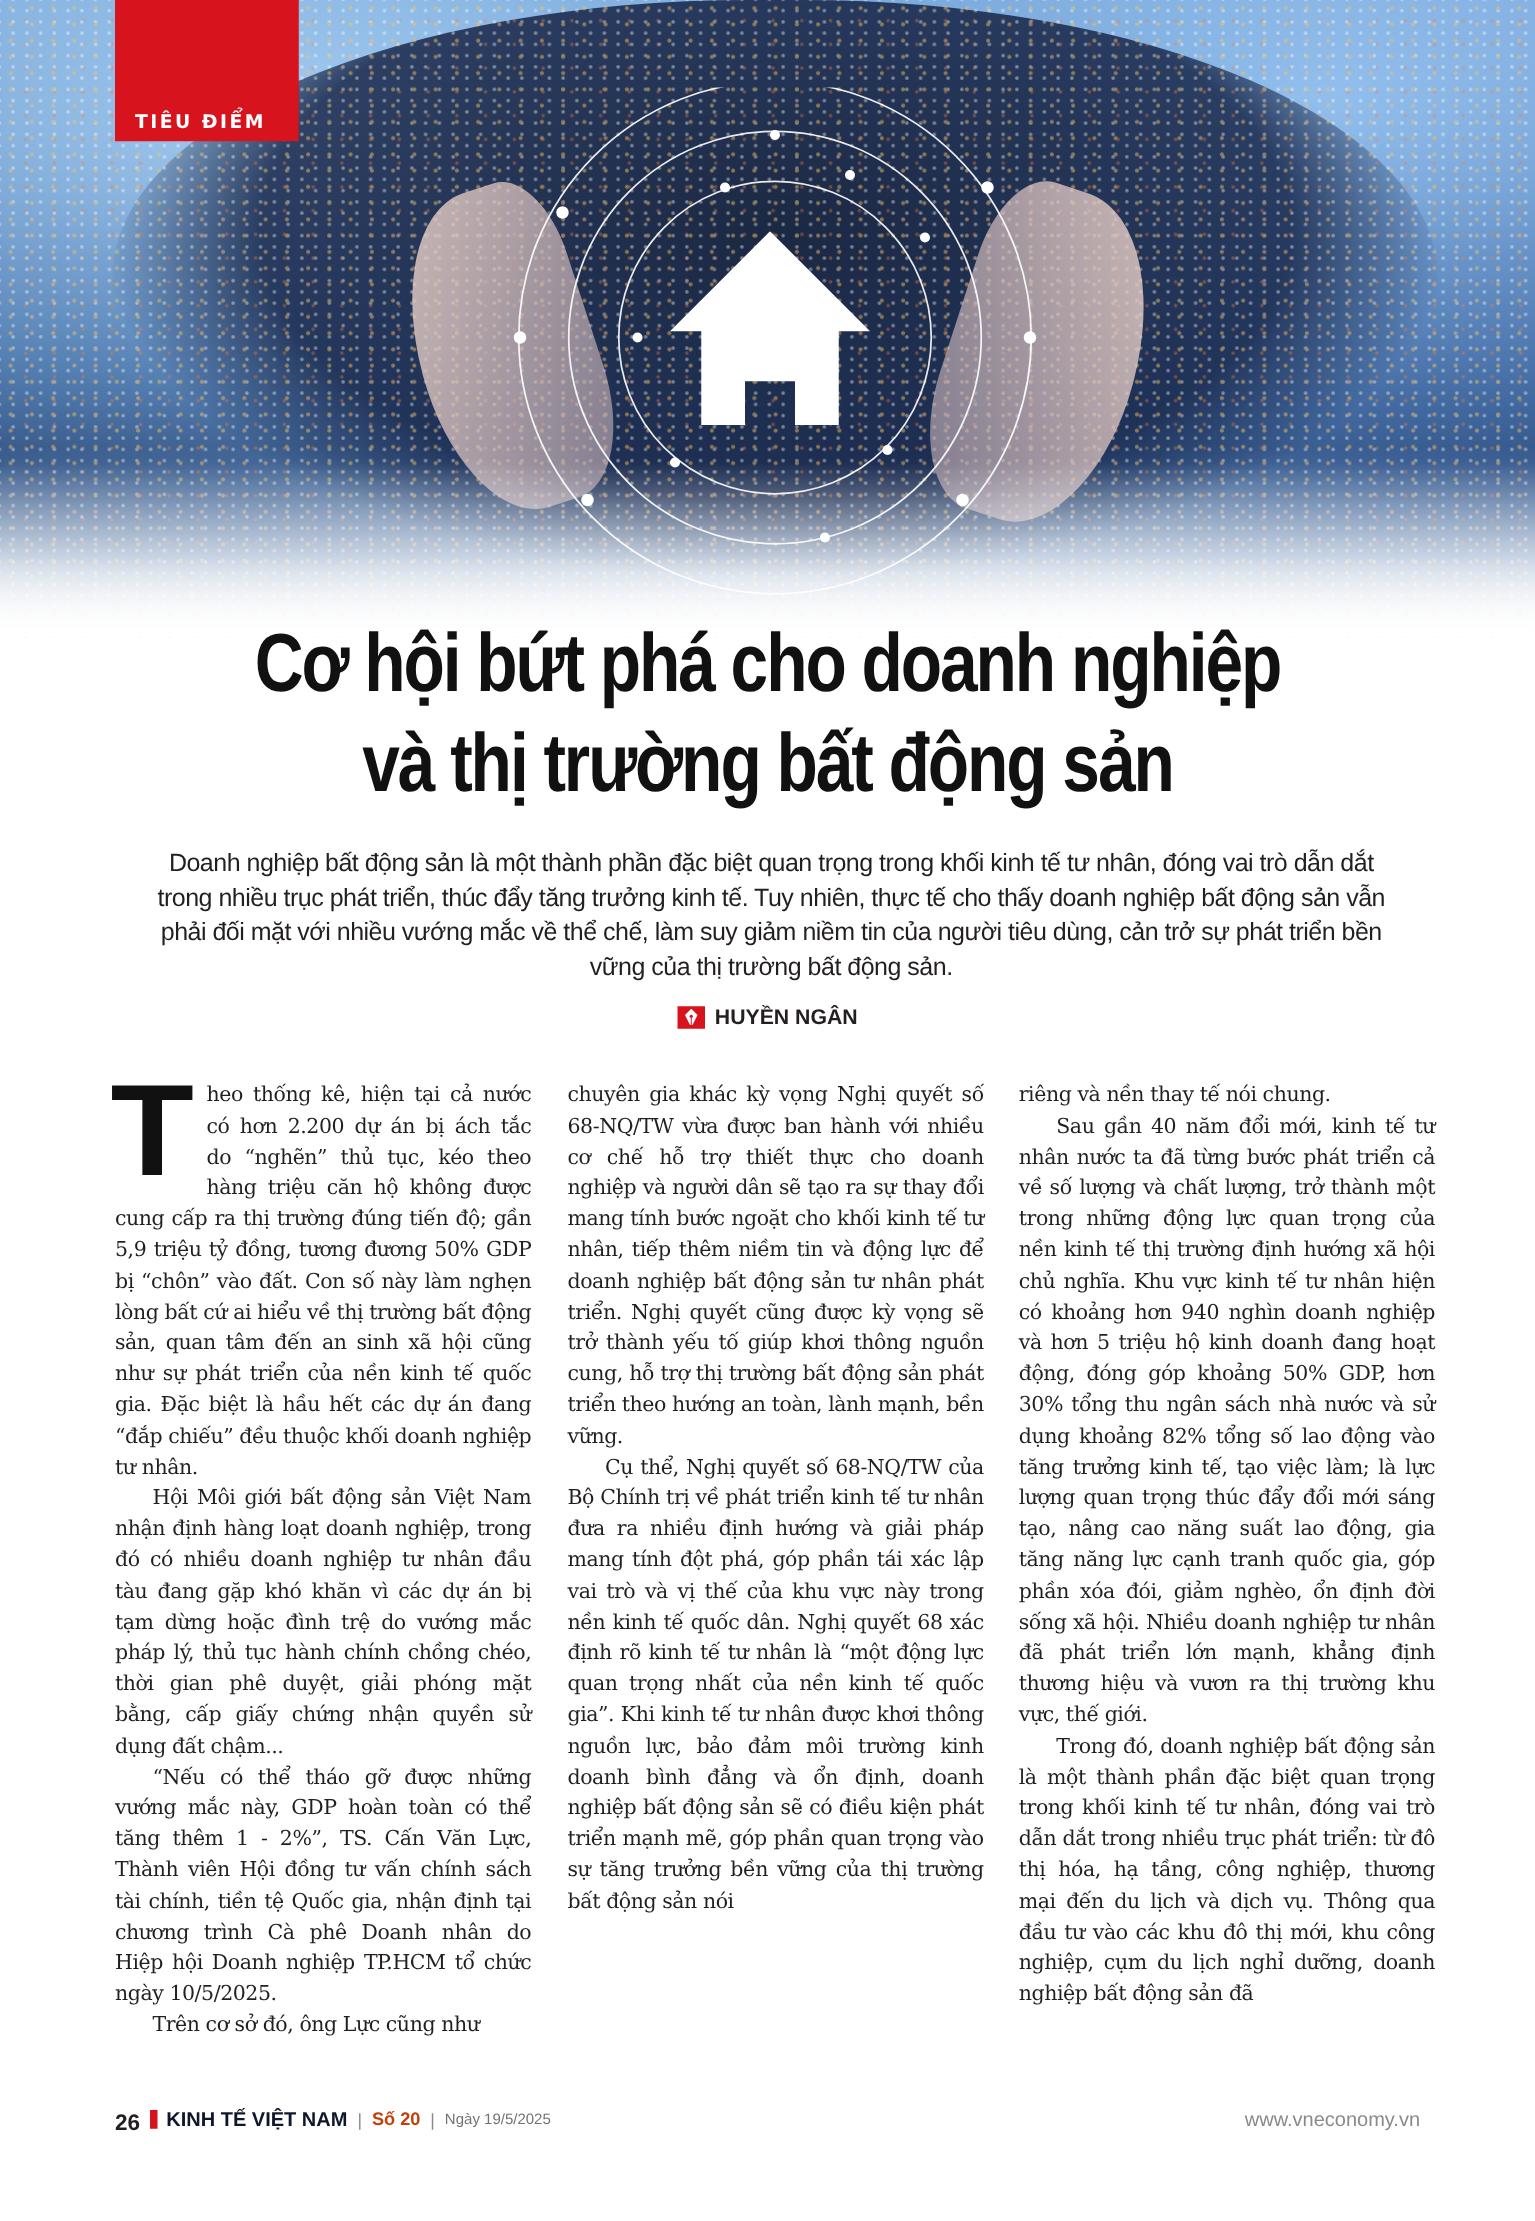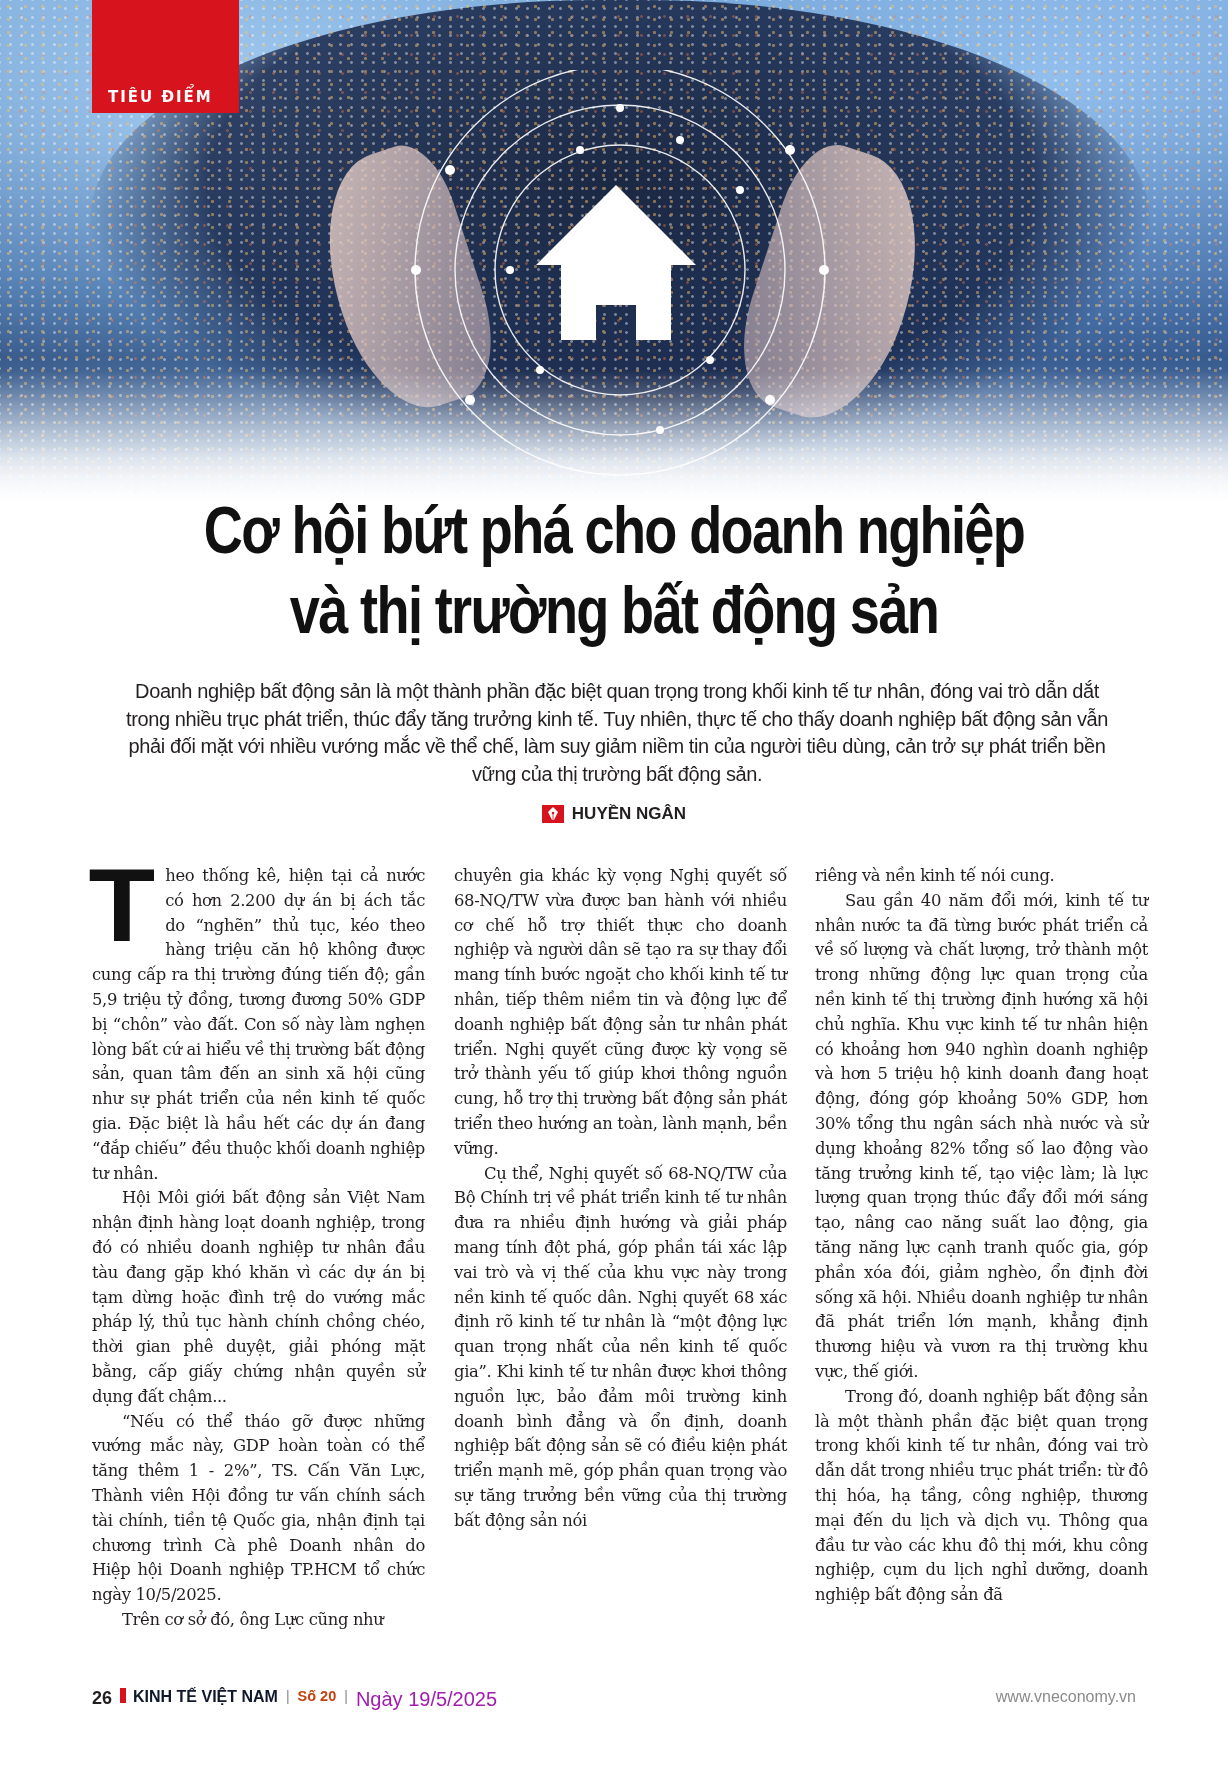--- a/index.html
+++ b/index.html
@@ -124,21 +124,21 @@
   .footer {
     position: absolute; top: 1688px; left: 92px; width: 1044px; height: 20px;
     font-family: "Liberation Sans", sans-serif;
     display: flex; align-items: flex-start;
   }
   .footer .page-num { font-weight: bold; font-size: 18px; color: #231f20; margin-right: 8px; }
   .footer .red-bar { width: 6px; height: 15px; background: #d7141d; margin-right: 7px; }
   .footer .pub { font-weight: bold; font-size: 16px; color: #0f172a; }
   .footer .sep { color: #888; font-size: 14px; margin: 0 8px; }
   .footer .issue { font-weight: bold; font-size: 14.5px; color: #c2410c; }
-  .footer .date { font-size: 20px; color: #a21caf; }
+  .footer .date { font-size: 12px; color: #737373; }
   .footer .site { margin-left: auto; font-size: 16px; color: #8a8a8a; }
 </style>
 </head>
 <body>
 
 <div class="hero">
   <div class="person"></div>
   <div class="lights"></div>
   <div class="hands-left"></div>
   <div class="hands-right"></div>
@@ -197,21 +197,21 @@
   <p>“Nếu có thể tháo gỡ được những vướng mắc này, GDP hoàn toàn có thể tăng thêm 1 - 2%”, TS. Cấn Văn Lực, Thành viên Hội đồng tư vấn chính sách tài chính, tiền tệ Quốc gia, nhận định tại chương trình Cà phê Doanh nhân do Hiệp hội Doanh nghiệp TP.HCM tổ chức ngày 10/5/2025.</p>
   <p>Trên cơ sở đó, ông Lực cũng như</p>
 </div>
 
 <div class="col col2">
   <p class="noindent">chuyên gia khác kỳ vọng Nghị quyết số 68-NQ/TW vừa được ban hành với nhiều cơ chế hỗ trợ thiết thực cho doanh nghiệp và người dân sẽ tạo ra sự thay đổi mang tính bước ngoặt cho khối kinh tế tư nhân, tiếp thêm niềm tin và động lực để doanh nghiệp bất động sản tư nhân phát triển. Nghị quyết cũng được kỳ vọng sẽ trở thành yếu tố giúp khơi thông nguồn cung, hỗ trợ thị trường bất động sản phát triển theo hướng an toàn, lành mạnh, bền vững.</p>
   <p>Cụ thể, Nghị quyết số 68-NQ/TW của Bộ Chính trị về phát triển kinh tế tư nhân đưa ra nhiều định hướng và giải pháp mang tính đột phá, góp phần tái xác lập vai trò và vị thế của khu vực này trong nền kinh tế quốc dân. Nghị quyết 68 xác định rõ kinh tế tư nhân là “một động lực quan trọng nhất của nền kinh tế quốc gia”. Khi kinh tế tư nhân được khơi thông nguồn lực, bảo đảm môi trường kinh doanh bình đẳng và ổn định, doanh nghiệp bất động sản sẽ có điều kiện phát triển mạnh mẽ, góp phần quan trọng vào sự tăng trưởng bền vững của thị trường bất động sản nói</p>
 </div>
 
 <div class="col col3">
-  <p class="noindent">riêng và nền kinh tế nói cung.</p>
+  <p class="noindent">riêng và nền thay tế nói chung.</p>
   <p>Sau gần 40 năm đổi mới, kinh tế tư nhân nước ta đã từng bước phát triển cả về số lượng và chất lượng, trở thành một trong những động lực quan trọng của nền kinh tế thị trường định hướng xã hội chủ nghĩa. Khu vực kinh tế tư nhân hiện có khoảng hơn 940 nghìn doanh nghiệp và hơn 5 triệu hộ kinh doanh đang hoạt động, đóng góp khoảng 50% GDP, hơn 30% tổng thu ngân sách nhà nước và sử dụng khoảng 82% tổng số lao động vào tăng trưởng kinh tế, tạo việc làm; là lực lượng quan trọng thúc đẩy đổi mới sáng tạo, nâng cao năng suất lao động, gia tăng năng lực cạnh tranh quốc gia, góp phần xóa đói, giảm nghèo, ổn định đời sống xã hội. Nhiều doanh nghiệp tư nhân đã phát triển lớn mạnh, khẳng định thương hiệu và vươn ra thị trường khu vực, thế giới.</p>
   <p>Trong đó, doanh nghiệp bất động sản là một thành phần đặc biệt quan trọng trong khối kinh tế tư nhân, đóng vai trò dẫn dắt trong nhiều trục phát triển: từ đô thị hóa, hạ tầng, công nghiệp, thương mại đến du lịch và dịch vụ. Thông qua đầu tư vào các khu đô thị mới, khu công nghiệp, cụm du lịch nghỉ dưỡng, doanh nghiệp bất động sản đã</p>
 </div>
 
 <div class="footer">
   <span class="page-num">26</span>
   <span class="red-bar"></span>
   <span class="pub">KINH TẾ VIỆT NAM</span>
   <span class="sep">|</span>
   <span class="issue">Số 20</span>

